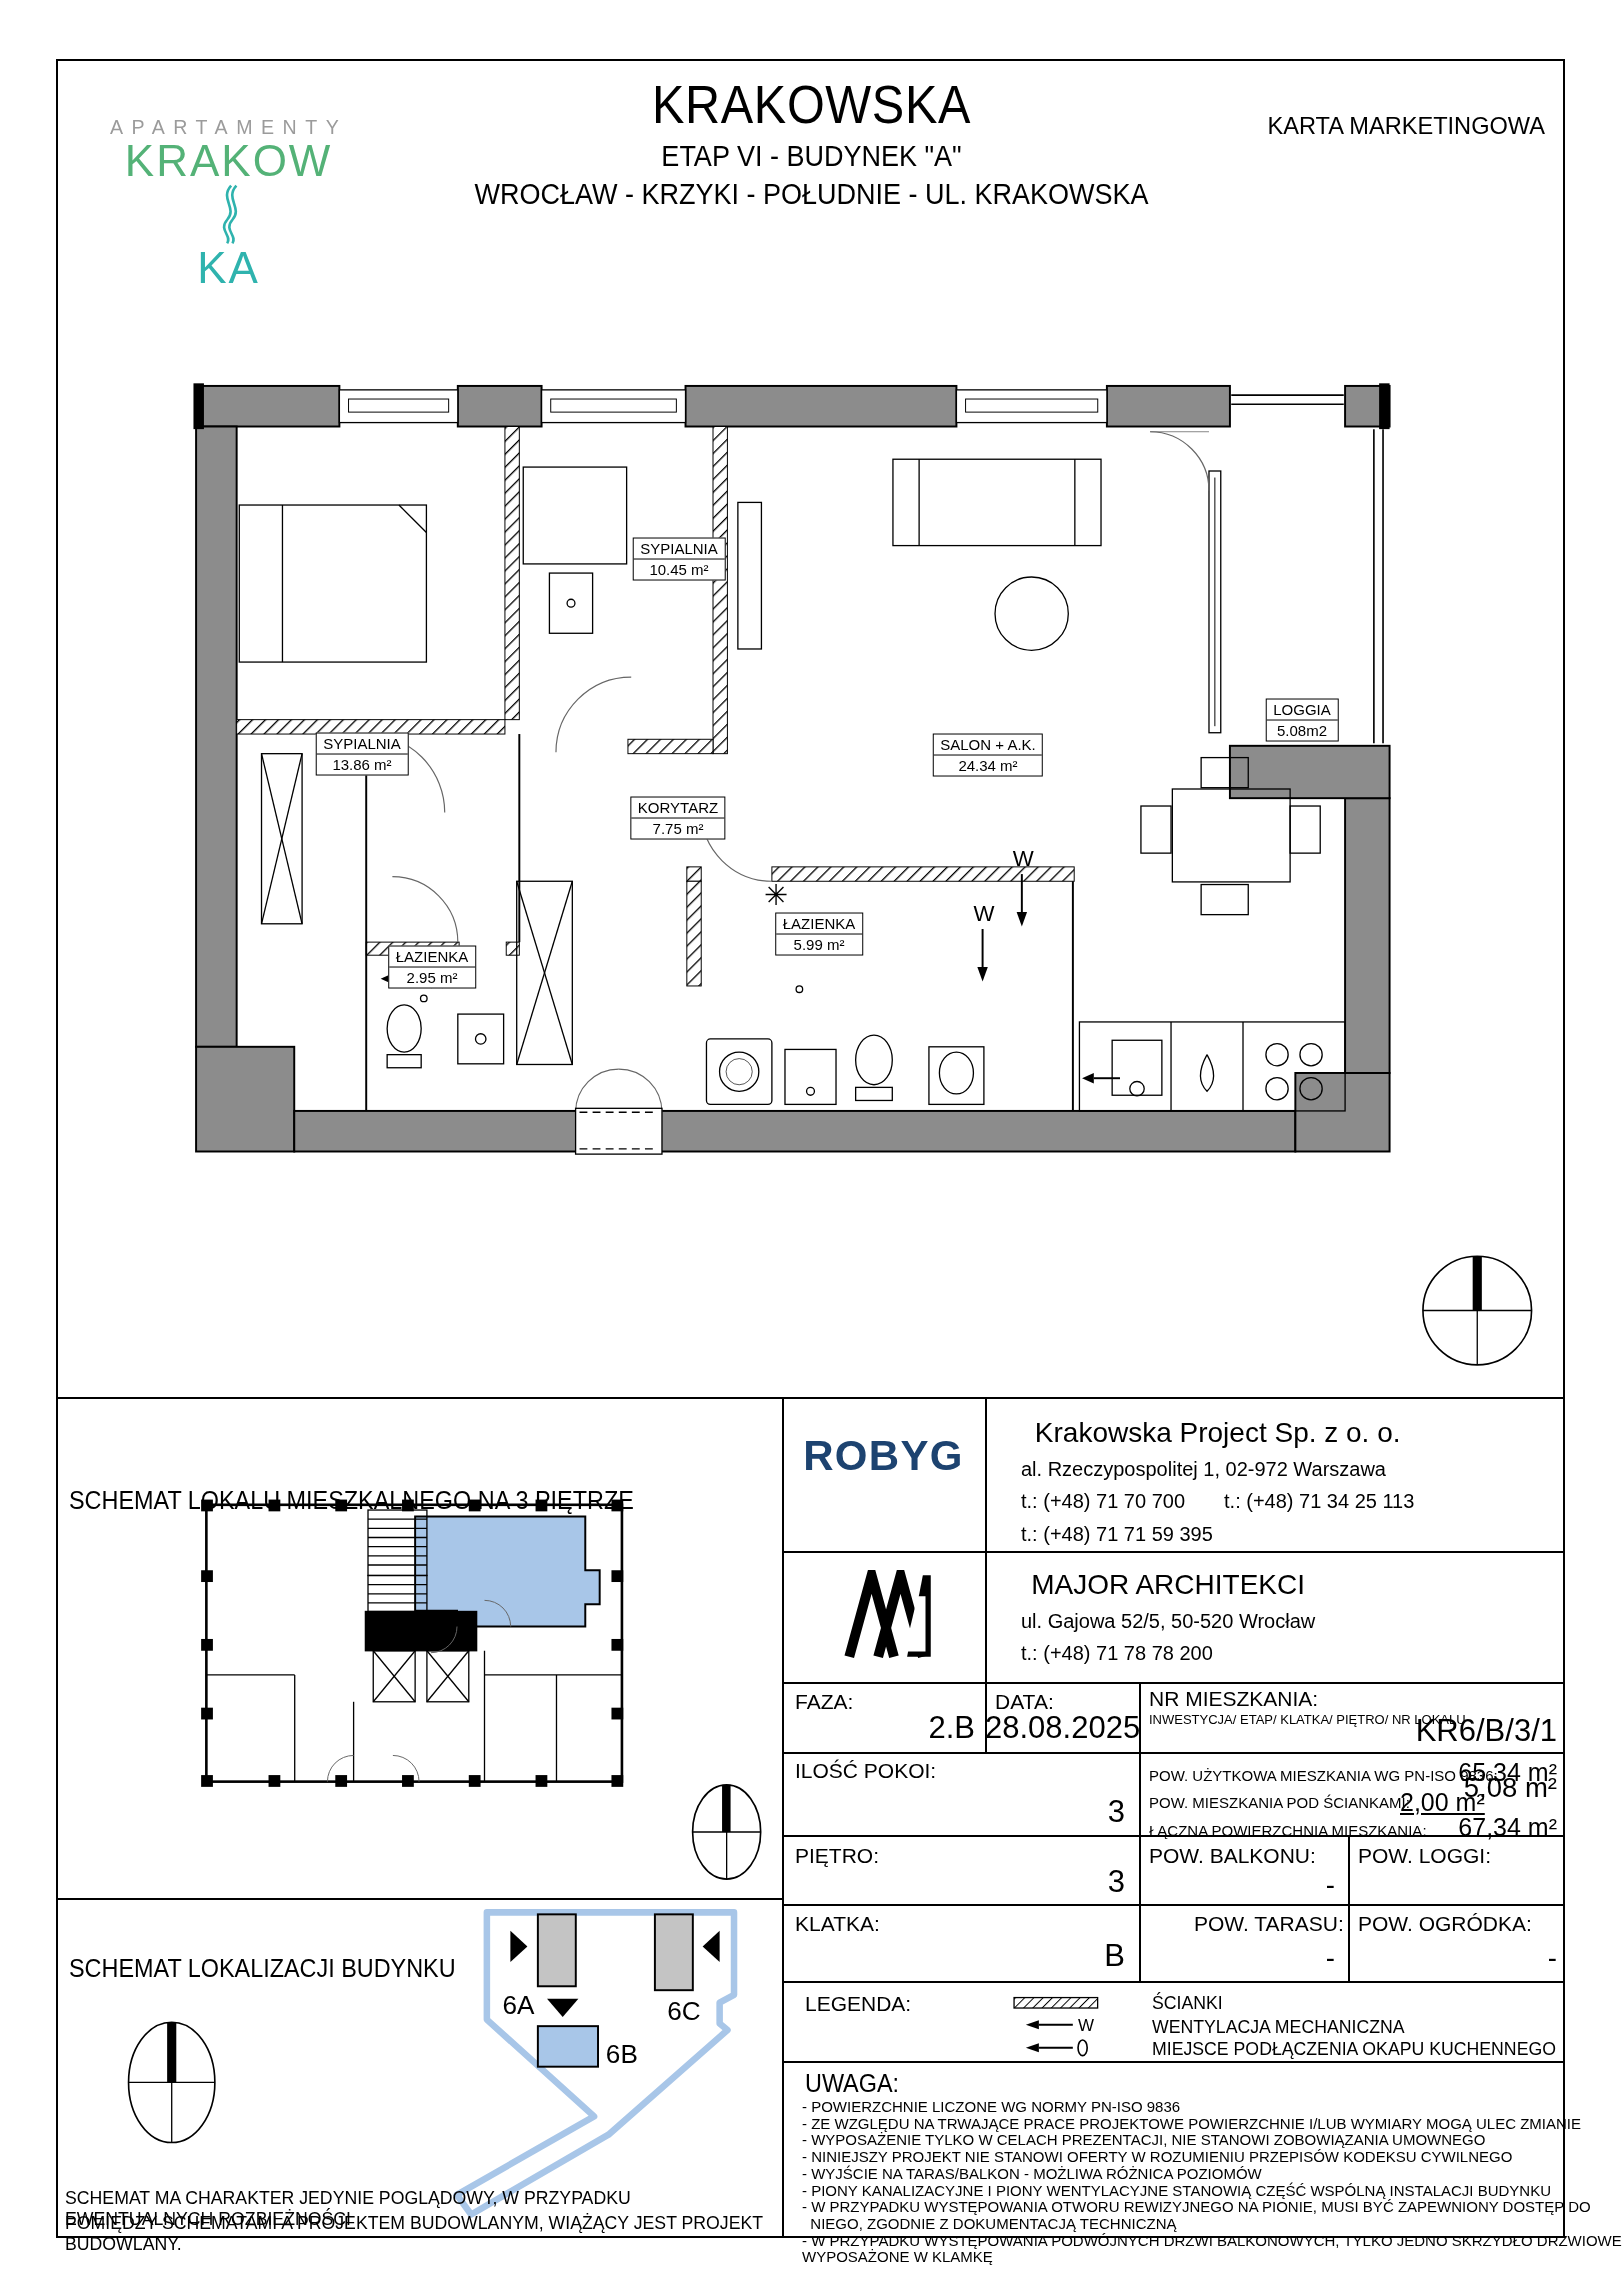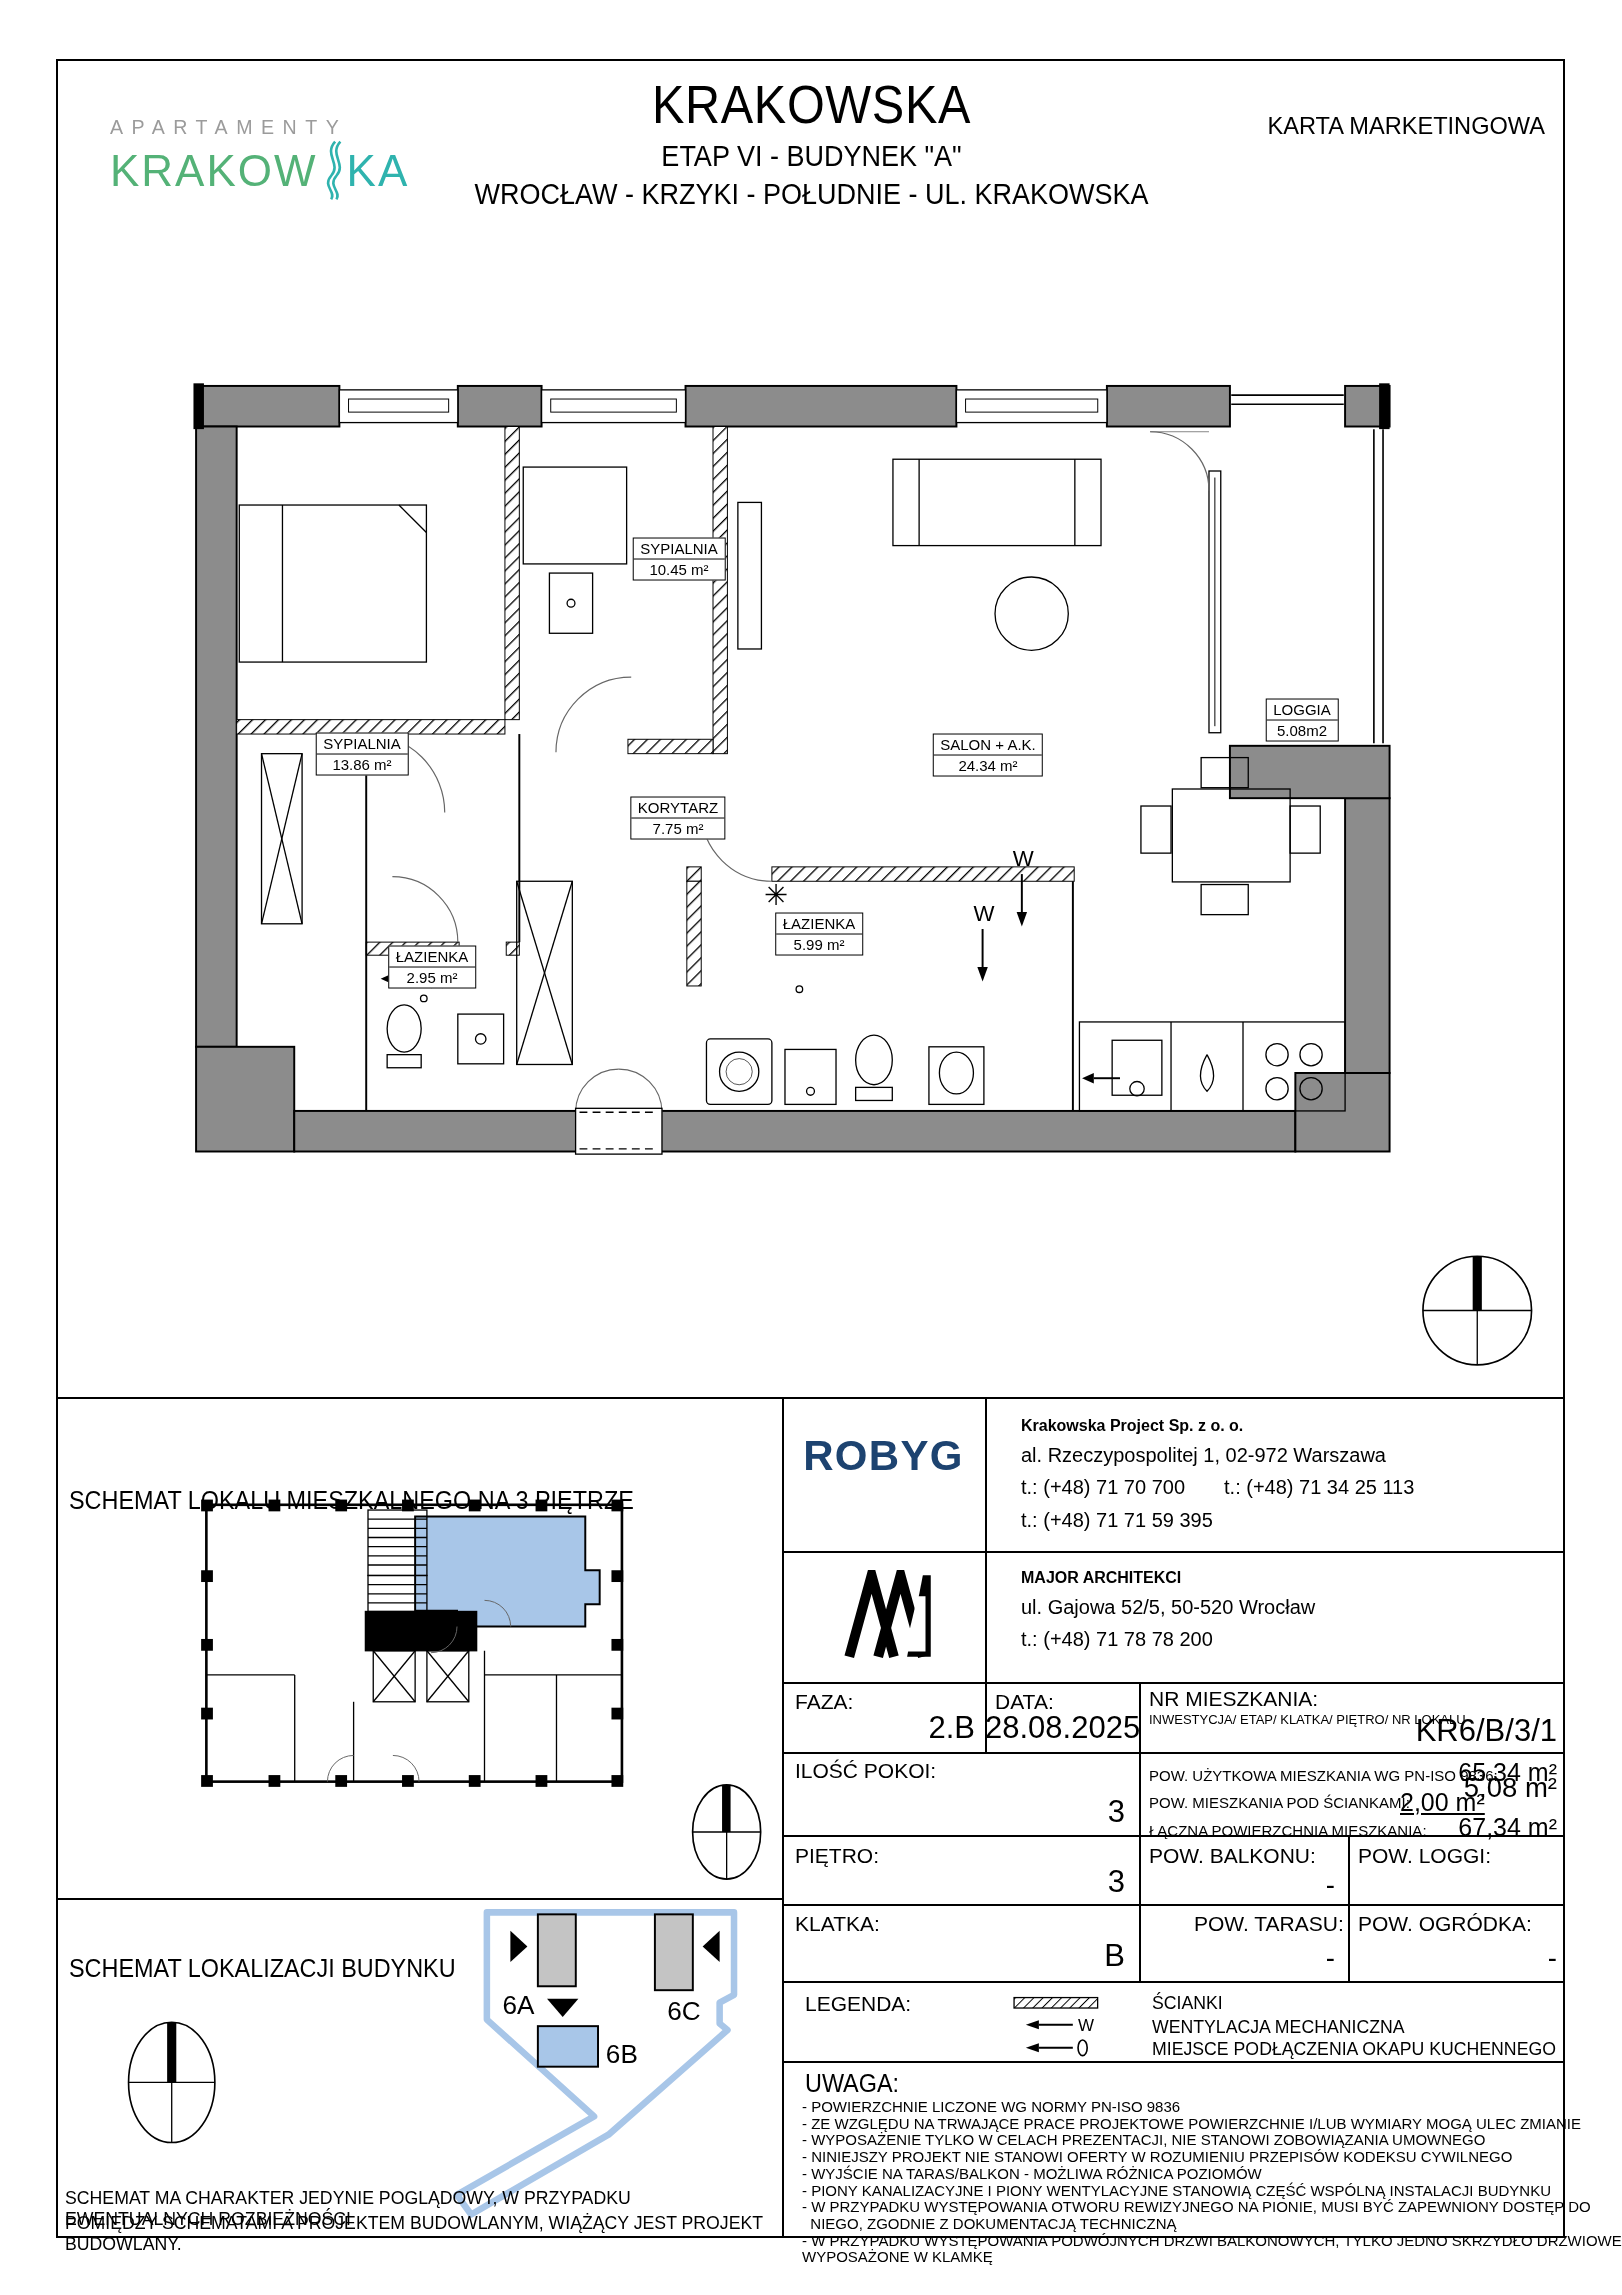--- a/index.html
+++ b/index.html
@@ -7,37 +7,37 @@
         font-family:"Liberation Sans",sans-serif;color:#000;overflow:hidden;}
   .abs{position:absolute;}
   .hl{position:absolute;background:#000;height:2px;}
   .vl{position:absolute;background:#000;width:2px;}
   #border{position:absolute;left:56px;top:59px;width:1509px;height:2179px;
           border:2px solid #000;box-sizing:border-box;}
   .cond{transform:scaleX(0.9);transform-origin:center;}
   .condL{transform:scaleX(0.9);transform-origin:left center;}
   
   .logo-top{font-size:19.6px;letter-spacing:8.5px;color:#9b9b9b;}
-  .logo-main{font-size:44px;letter-spacing:2px;display:flex;align-items:center;line-height:1;}
+  .logo-main{font-size:44px;letter-spacing:2px;display:flex;align-items:center;line-height:1;flex-direction:column;}
   .logo-a{color:#54b277;font-weight:400;}
   .logo-b{color:#2fb3ae;font-weight:400;}
   .title1{font-size:54px;letter-spacing:0.7px;}
   .title2{font-size:30px;margin-top:3.9px;}
   .karta{font-size:23.6px;}
   
   .sect-title{font-size:26px;}
   
   .lbl{font-size:21px;}
   .sub-lbl{font-size:13px;}
   .val-big{font-size:31px;}
   .val-med{font-size:27.5px;}
   .area-lbl{font-size:15px;}
   .area-val{font-size:25px;}
   .robyg{font-size:42px;font-weight:700;color:#1d4370;letter-spacing:1.3px;}
-  .co-name{font-size:16px;font-weight:700;}
+  .co-name{font-size:28px;font-weight:400;text-align:center;}
   .co-line{font-size:20px;}
   .legend-item{font-size:17.7px;}
   .uwaga-line{font-size:15px;line-height:16.7px;white-space:pre;}
   .disc{font-size:17.7px;}
   
   .room-label{position:absolute;transform:translate(-50%,-50%);background:#fff;
      border:1.3px solid #000;text-align:center;font-size:15px;line-height:1.2;z-index:5;}
   .room-label .rl-name{padding:1.3px 6.5px 0.7px;}
   .room-label .rl-area{border-top:1.3px solid #000;padding:0.7px 6.5px 1.3px;}
   svg text{font-family:"Liberation Sans",sans-serif;}

